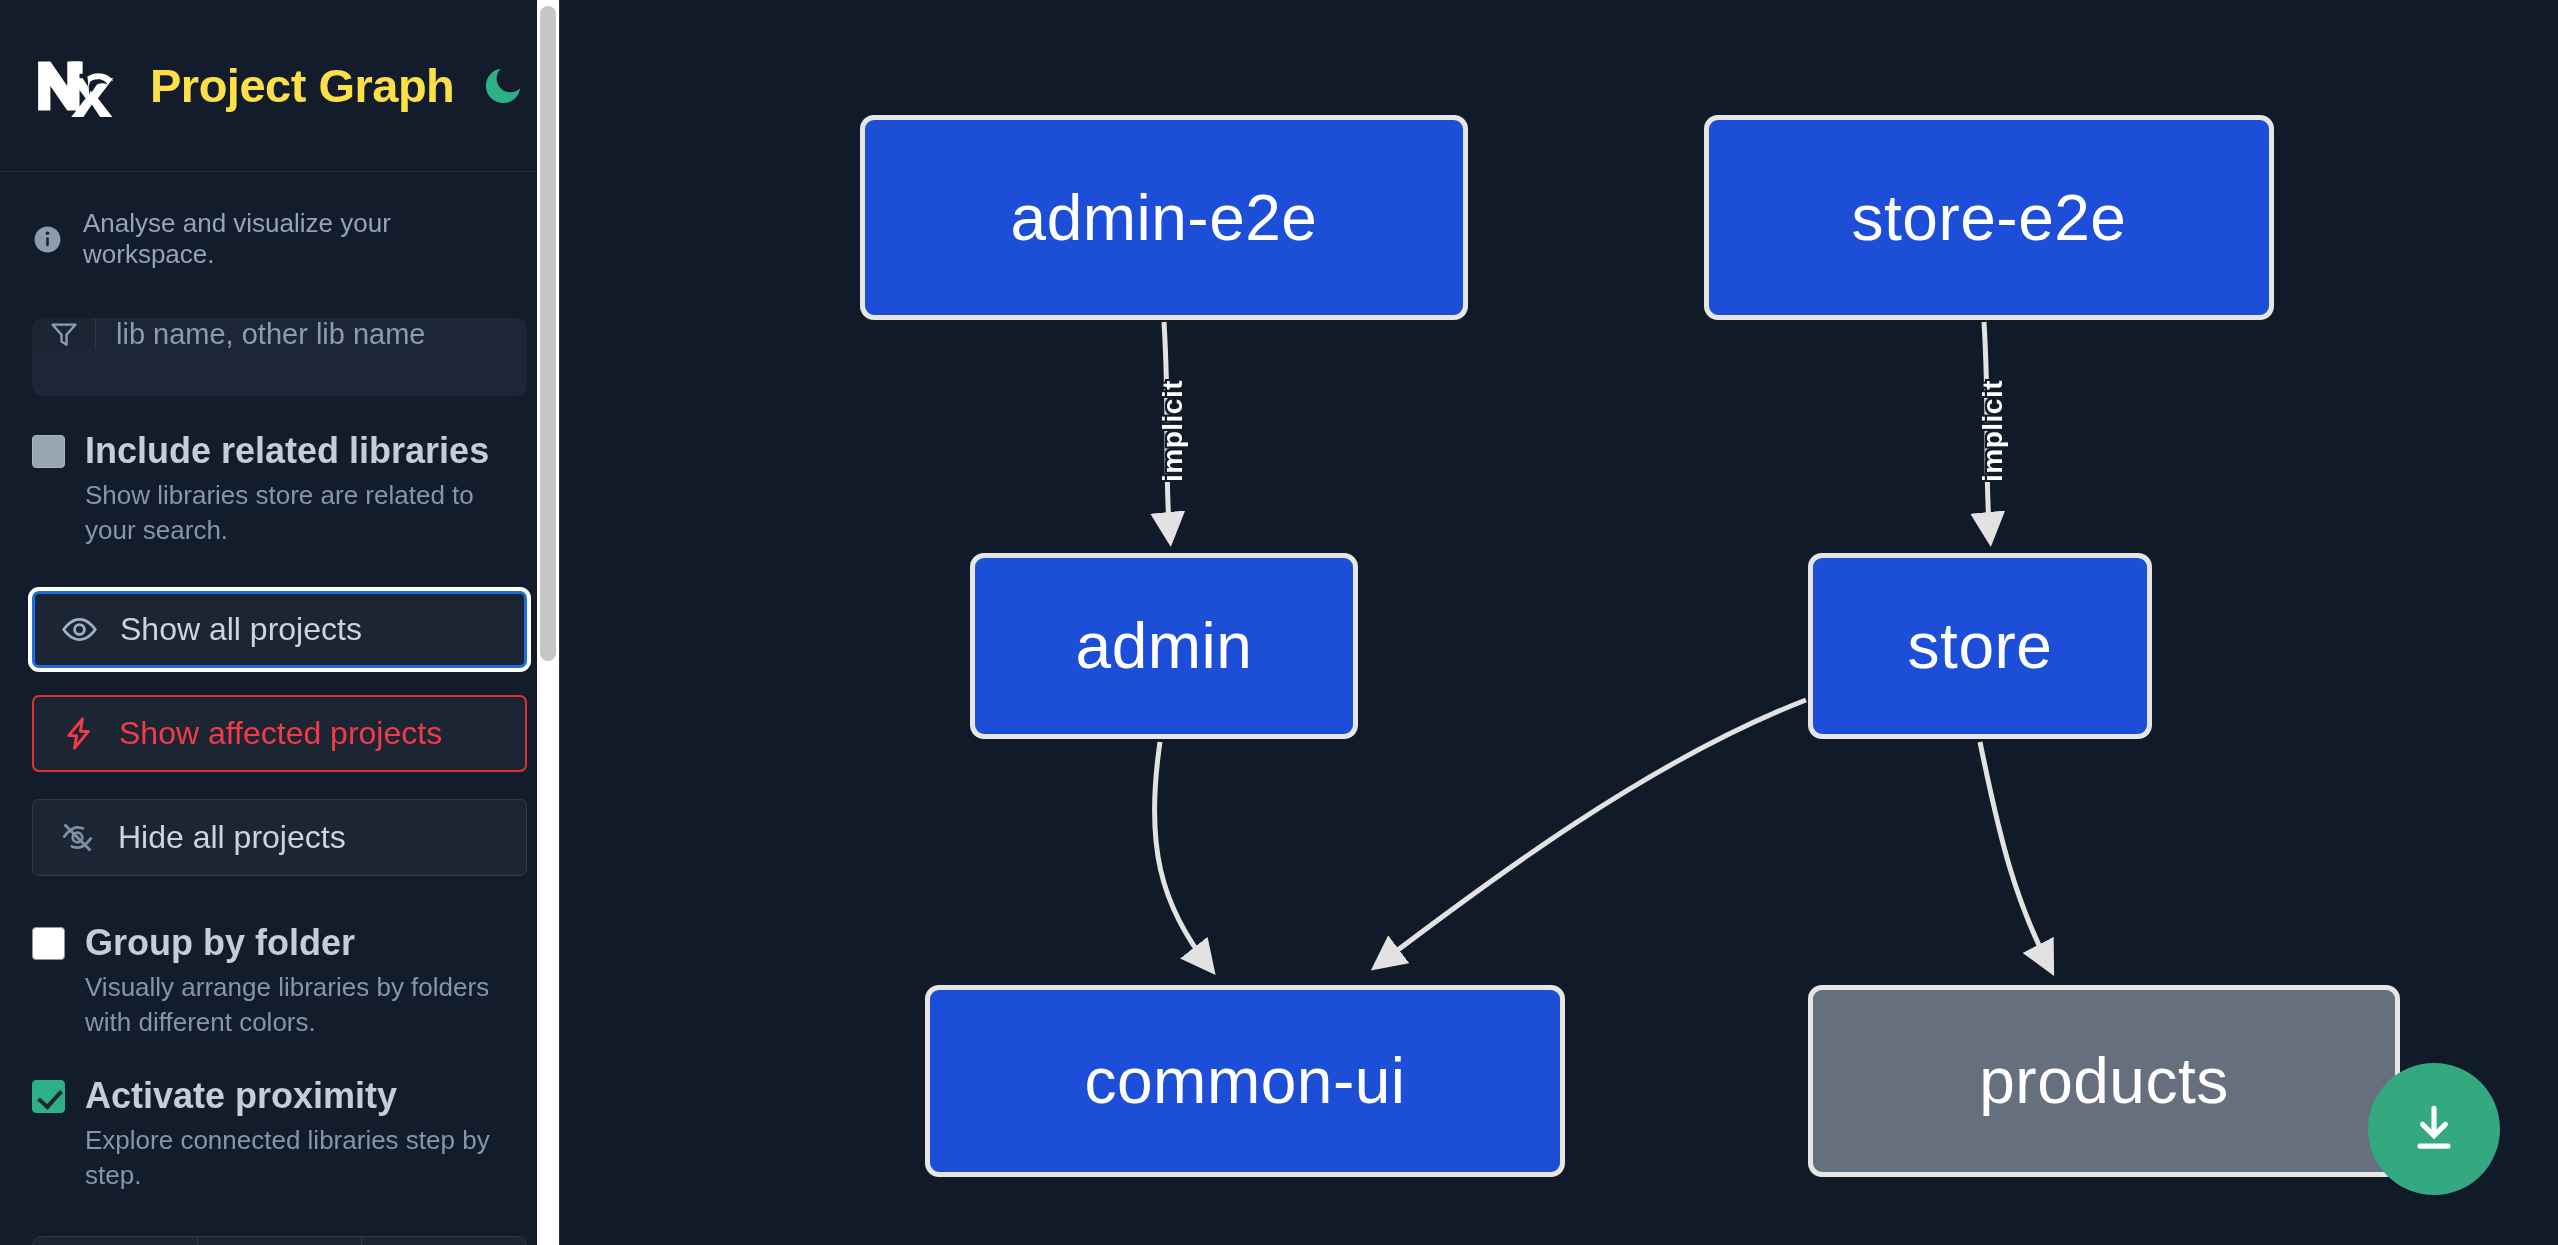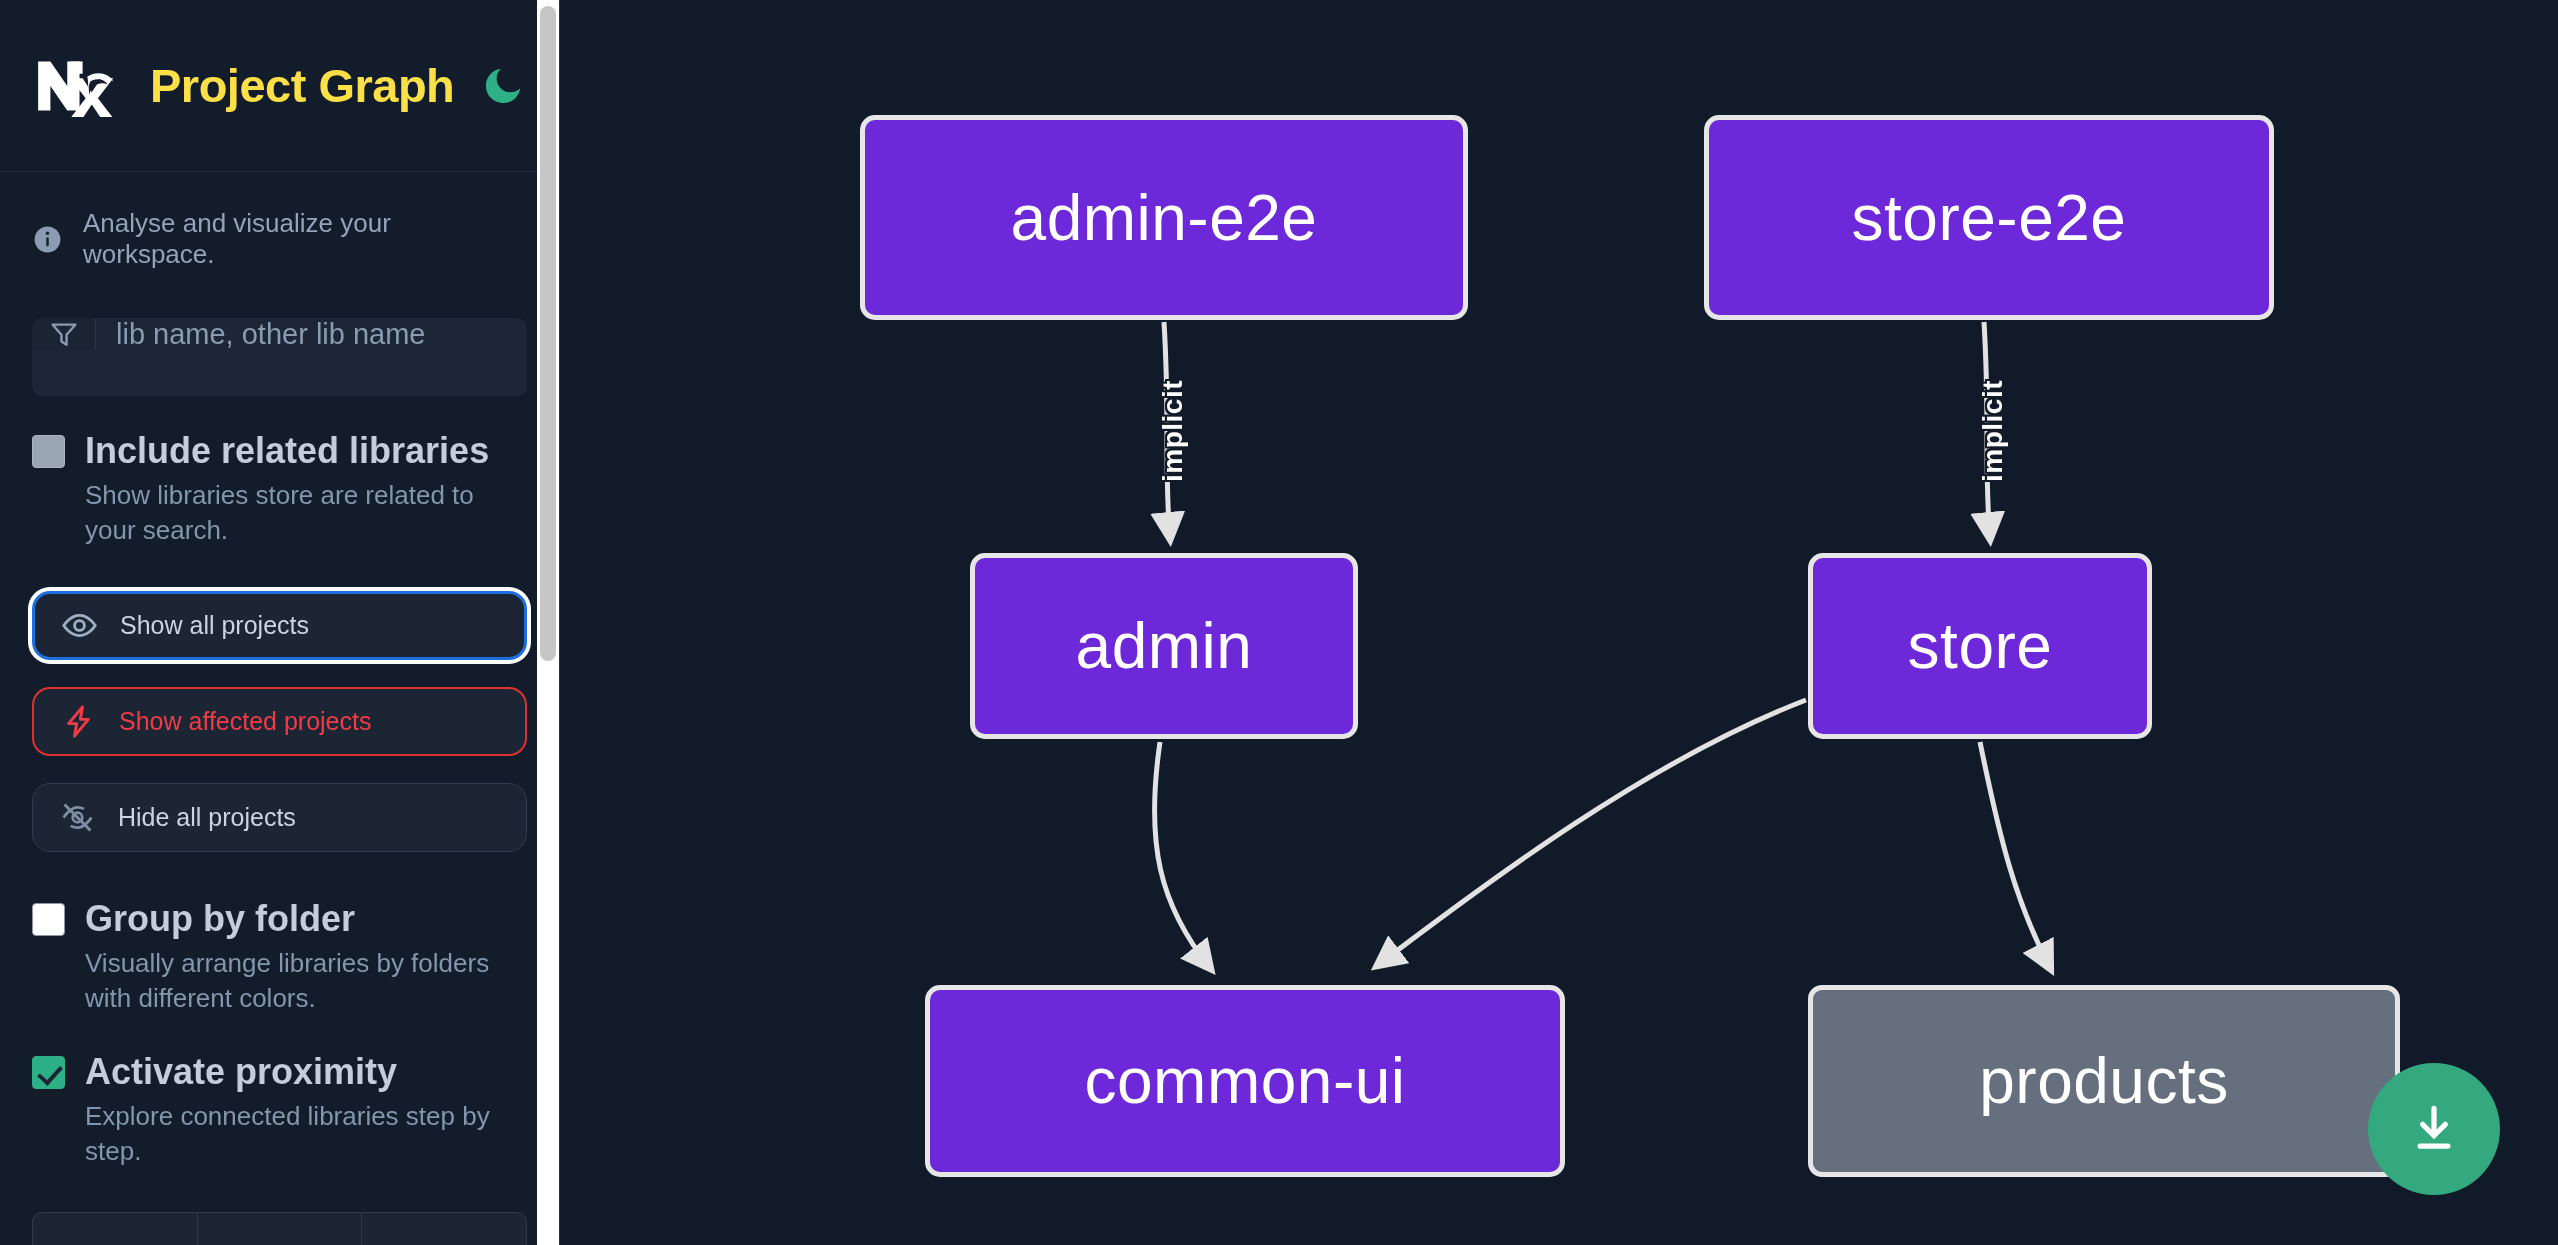--- a/index.html
+++ b/index.html
@@ -89,26 +89,26 @@
     left: 10px; top: 4px; width: 10px; height: 19px;
     border: solid #1d2633; border-width: 0 4px 4px 0;
     transform: rotate(42deg);
   }
   .opt-body { flex: 1; }
   .opt-label { color: #c3cddb; font-size: 36px; font-weight: 700; line-height: 1.15; }
   .opt-desc  { color: #8496ab; font-size: 26px; line-height: 1.32; margin-top: 7px; max-width: 445px; }
 
   .btns { padding: 44px 32px 0 32px; display: flex; flex-direction: column; gap: 27px; }
   .btn {
-    height: 69px;
+    height: 77px;
     display: flex; align-items: center; gap: 22px;
     padding: 0 26px;
-    border-radius: 18px;
+    border-radius: 7px;
     background: #1b2534;
-    font-size: 25px;
+    font-size: 32px;
     cursor: pointer;
     border: 1px solid #313c4e;
     color: #cbd5e1;
   }
   .btn-focus {
     border: 3px solid #1d6fe0;
     box-shadow: 0 0 0 4px #ffffff;
     background: #1b2534;
   }
   .btn-danger { border: 2px solid #e03131; color: #f23b46; }
@@ -147,21 +147,21 @@
     display: flex; align-items: center; justify-content: center;
     border: 5px solid #e6e6e6;
     border-radius: 14px;
     color: #ffffff;
     font-size: 64px;
     font-weight: 400;
     letter-spacing: 0.5px;
     cursor: pointer;
     white-space: nowrap;
   }
-  .node.pink { background: #6d28d9; border-radius: 15px; }
+  .node.pink { background: #1d4ed8; }
   .node.gray { background: #666f7d; }
 
   .edge-label {
     position: absolute;
     color: #ffffff;
     font-size: 28px;
     font-weight: 700;
     letter-spacing: 0.5px;
     transform-origin: center center;
     text-shadow:

